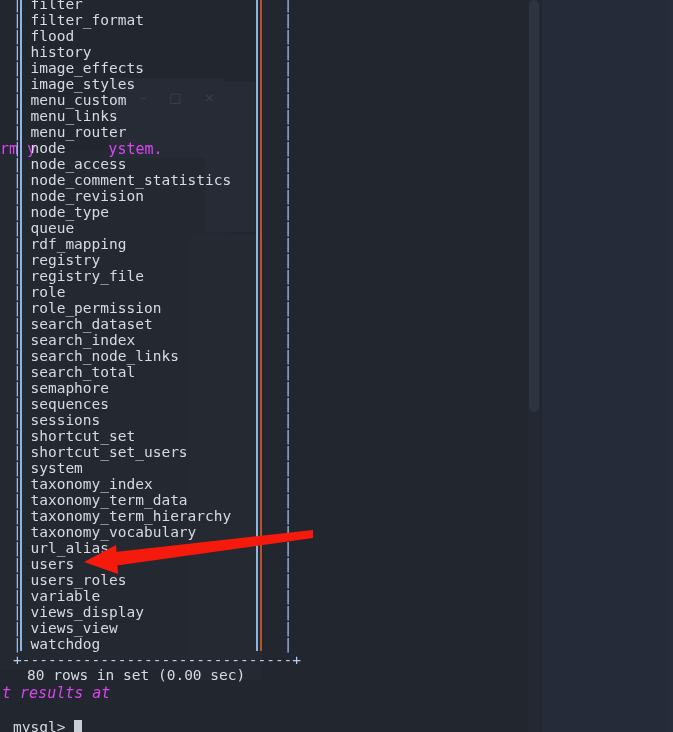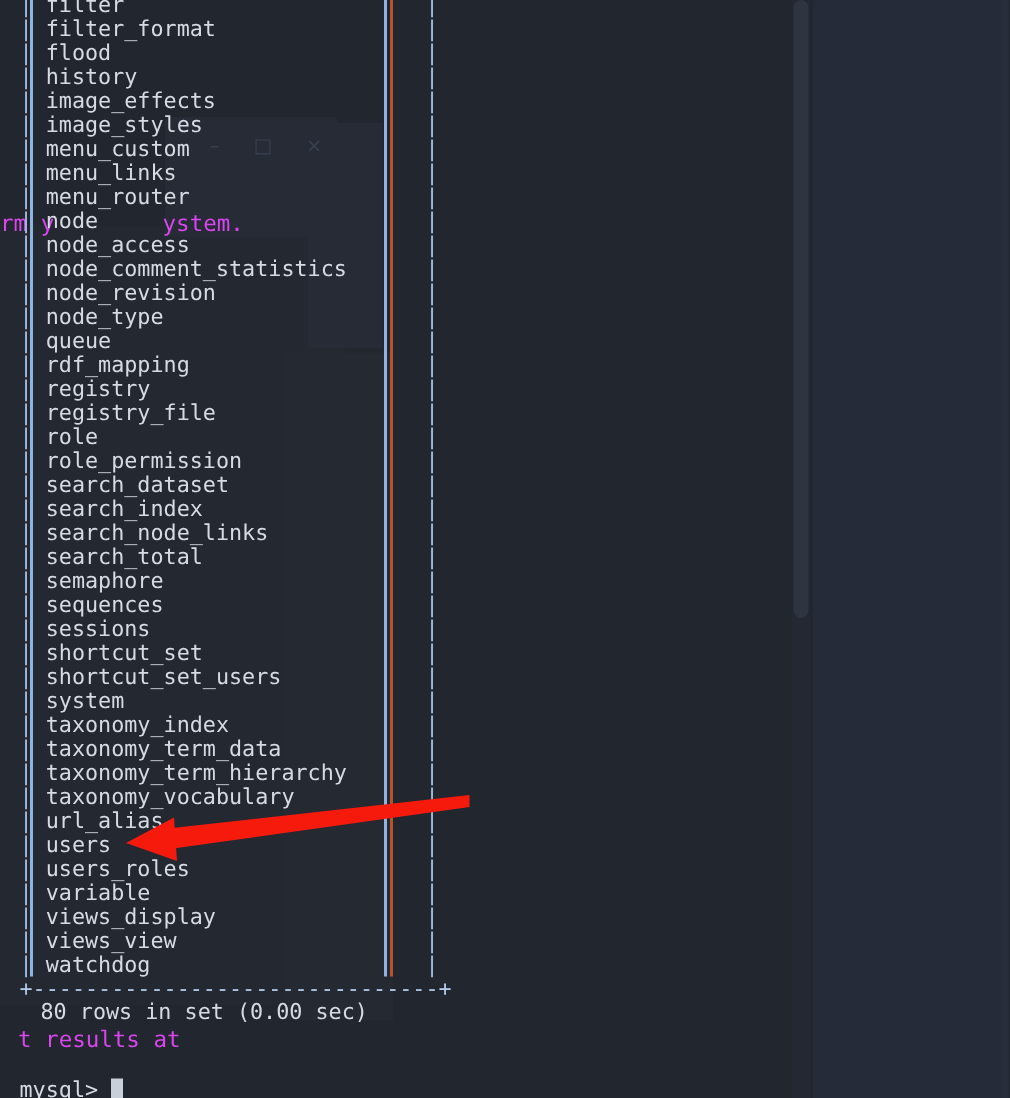--- a/index.html
+++ b/index.html
@@ -84,21 +84,21 @@
   }
   .bg-faint-text {
     position: absolute;
     color: #d946ef;
     font-family: "DejaVu Sans Mono", monospace;
     font-size: 15px;
     white-space: pre;
     user-select: none;
   }
   .bg-faint-1 { left: 0px;  top: 140px; }
-  .bg-faint-2 { left: 12px;  top: 684px; }
+  .bg-faint-2 { left: 2px;  top: 684px; font-style: italic; }
 
   
   .term {
     position: absolute;
     left: 0; top: 0;
     width: 673px; height: 732px;
     color: #cdd3de;
     font-family: "DejaVu Sans Mono", "Liberation Mono", monospace;
     font-size: 14.5px;
     line-height: 16px;

